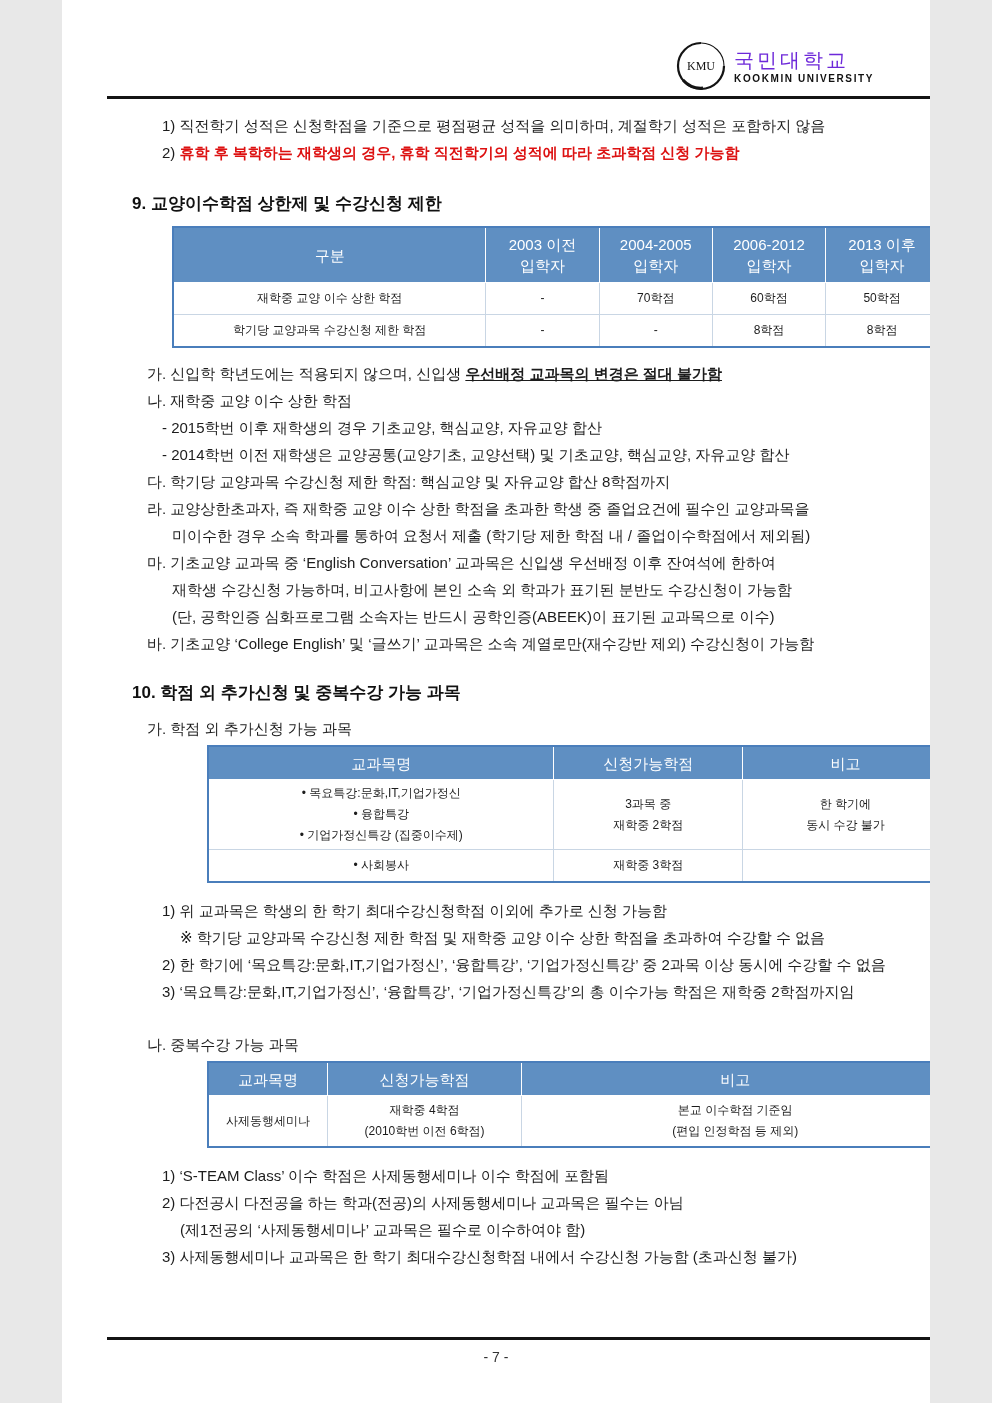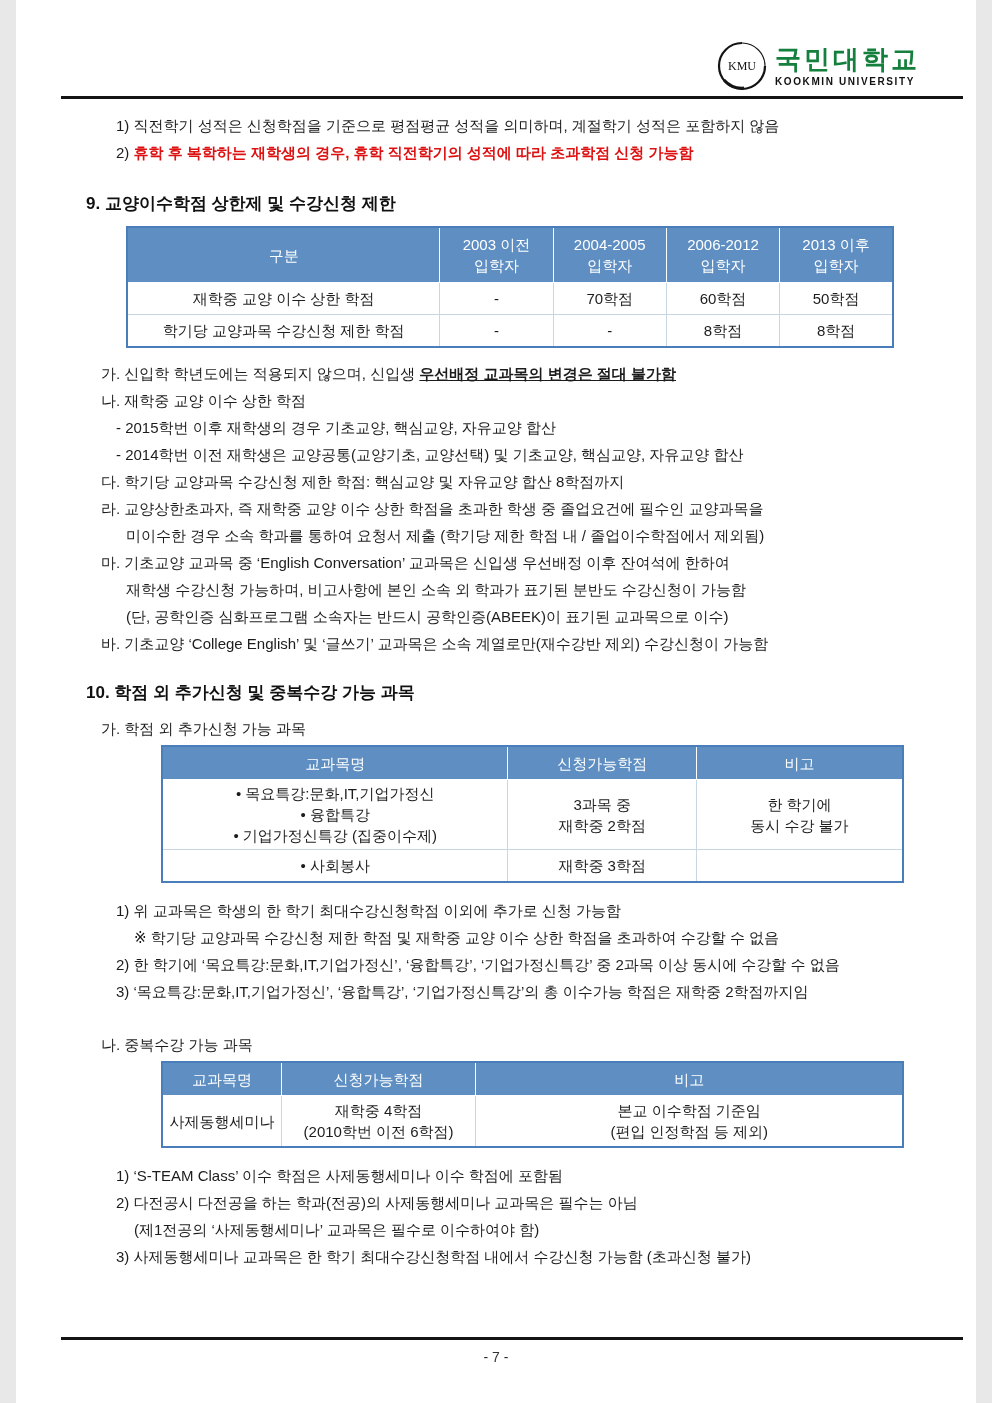--- a/index.html
+++ b/index.html
@@ -1,25 +1,25 @@
 <!DOCTYPE html>
 <html><head>
 <meta charset="utf-8">
 <style>
   html,body{margin:0;padding:0;background:#e8e8e8;}
   .page{
-    width:960px;height:1403px;position:relative;background:#ffffff;
+    width:868px;height:1403px;position:relative;background:#ffffff;
     font-family:"Liberation Sans","DejaVu Sans",sans-serif;color:#1c1c1c;
     overflow:hidden;margin:0 auto;
   }
   
   .logo{position:absolute;top:40px;right:56px;display:flex;align-items:center;gap:7px;}
   .logo-mark{width:52px;height:52px;flex:0 0 auto;}
   .univ-text{display:flex;flex-direction:column;line-height:1.1;}
-  .univ-ko{font-size:26px;font-weight:bold;letter-spacing:3px;color:#15803d;}
+  .univ-ko{font-size:20px;font-weight:normal;letter-spacing:3px;color:#6d28d9;}
   .univ-en{font-size:10px;letter-spacing:1.6px;color:#111;margin-top:2px;font-weight:bold;}
   .rule{position:absolute;left:45px;width:902px;height:3px;background:#141414;}
   .rule-top{top:96px;}
   .rule-bottom{top:1337px;}
   .page-num{position:absolute;top:1349px;left:0;width:100%;text-align:center;font-size:14px;color:#333;}
 
   
   .content{position:absolute;top:112px;left:70px;width:875px;}
   .line{margin:0;font-size:15px;line-height:27px;white-space:nowrap;}
   .ind15{padding-left:15px;}
@@ -35,21 +35,21 @@
   .mt26{margin-top:26px;}
 
   
   table.dtable{border-collapse:collapse;table-layout:fixed;background:#fff;}
   table.dtable th{
     background:#5f8fc2;color:#ffffff;font-weight:normal;font-size:15px;
     border:1px solid #ffffff;white-space:pre-line;line-height:21px;padding:4px 2px;
     text-align:center;
   }
   table.dtable td{
-    border:1px solid #c9d6e4;font-size:15px;text-align:center;
+    border:1px solid #c9d6e4;font-size:12px;text-align:center;
     white-space:pre-line;line-height:21px;padding:3px 4px;color:#1c1c1c;
   }
   table.dtable{border:2px solid #4a7ebb;}
   .t1{width:768px;margin-left:40px;}
   .t1 th{height:46px;}
   .t1 td{height:25px;}
   .t23{width:743px;margin-left:75px;}
   .t23 th{height:24px;}
   td.cell-left{text-align:left;padding-left:12px;}
   .t2-row1 td{height:60px;}

